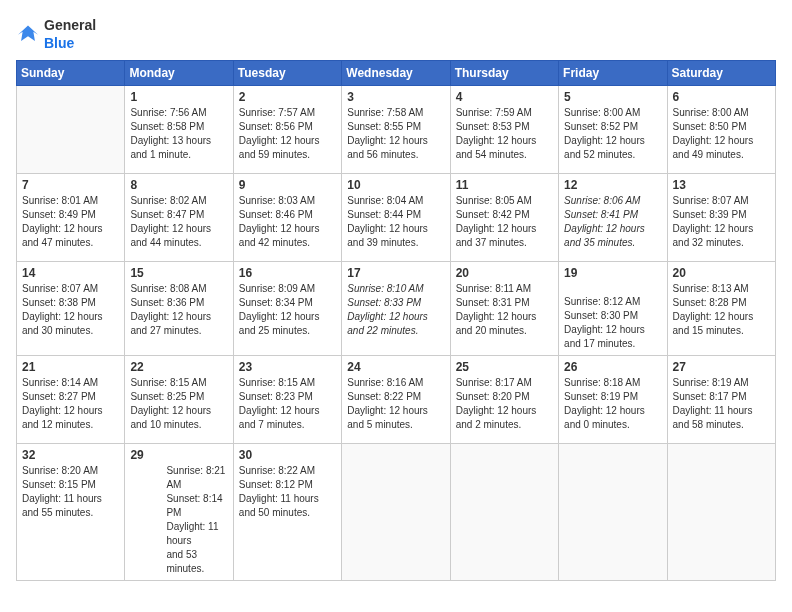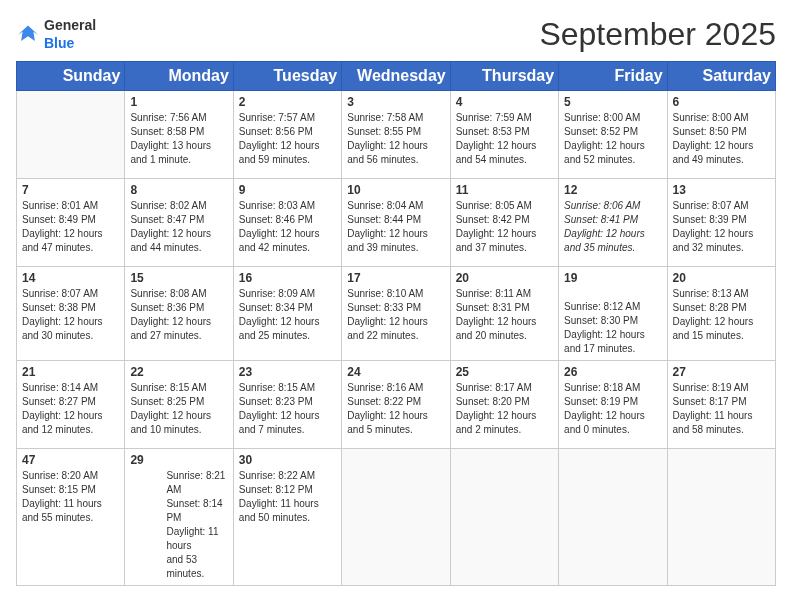--- a/index.html
+++ b/index.html
@@ -48,24 +48,24 @@
       color: #555;
     }
     .calendar {
       width: 100%;
       border-collapse: collapse;
       border: 1px solid #ccc;
     }
     .calendar th {
       background: #3a6bc4;
       color: #fff;
-      font-size: 16px;
+      font-size: 12px;
       font-weight: bold;
       padding: 5px 4px;
-      text-align: right;
+      text-align: left;
       border: 1px solid #2a5ab4;
     }
     .calendar td {
       vertical-align: top;
       border: 1px solid #ccc;
       padding: 4px 5px;
       width: calc(100% / 7);
       height: 88px;
       font-size: 9.5px;
       color: #333;
@@ -92,21 +92,20 @@
   <div class="logo">
     <svg class="logo-bird" viewBox="0 0 30 26">
       <polygon points="15,2 28,14 22,10 24,22 15,16 6,22 8,10 2,14" fill="#1a73e8" opacity="0.85"></polygon>
     </svg>
     <div>
       <span class="logo-text-general">General</span><br>
       <span class="logo-text-blue">Blue</span>
     </div>
   </div>
   <div class="title-area">
-    <div class="month-title">September 2025</div>
   </div>
 </div>
 
 <table class="calendar">
   <thead>
     <tr>
     <th>Sunday</th>
         <th>Monday</th>
         <th>Tuesday</th>
         <th>Wednesday</th>
@@ -229,21 +228,21 @@
         </td>
         <td>
           <span class="day-number">16</span>
           <div class="day-info" style="white-space: pre-line;">Sunrise: 8:09 AM
 Sunset: 8:34 PM
 Daylight: 12 hours
 and 25 minutes.</div>
         </td>
         <td>
           <span class="day-number">17</span>
-          <div class="day-info" style="white-space: pre-line;">Sunrise: 8:10 AM
+          <div class="day-info" style="white-space: pre-line; font-style: italic;">Sunrise: 8:10 AM
 Sunset: 8:33 PM
 Daylight: 12 hours
 and 22 minutes.</div>
         </td>
         <td>
           <span class="day-number">20</span>
           <div class="day-info" style="white-space: pre-line;">Sunrise: 8:11 AM
 Sunset: 8:31 PM
 Daylight: 12 hours
 and 20 minutes.</div>
@@ -309,21 +308,21 @@
         <td>
           <span class="day-number">27</span>
           <div class="day-info" style="white-space: pre-line;">Sunrise: 8:19 AM
 Sunset: 8:17 PM
 Daylight: 11 hours
 and 58 minutes.</div>
         </td>
       </tr>
       <tr>
         <td>
-          <span class="day-number">47</span>
+          <span class="day-number">32</span>
           <div class="day-info" style="white-space: pre-line;">Sunrise: 8:20 AM
 Sunset: 8:15 PM
 Daylight: 11 hours
 and 55 minutes.</div>
         </td>
         <td>
           <span class="day-number">29</span>
           <div class="day-info" style="white-space: pre-line; margin-left: 36px;">Sunrise: 8:21 AM
 Sunset: 8:14 PM
 Daylight: 11 hours

